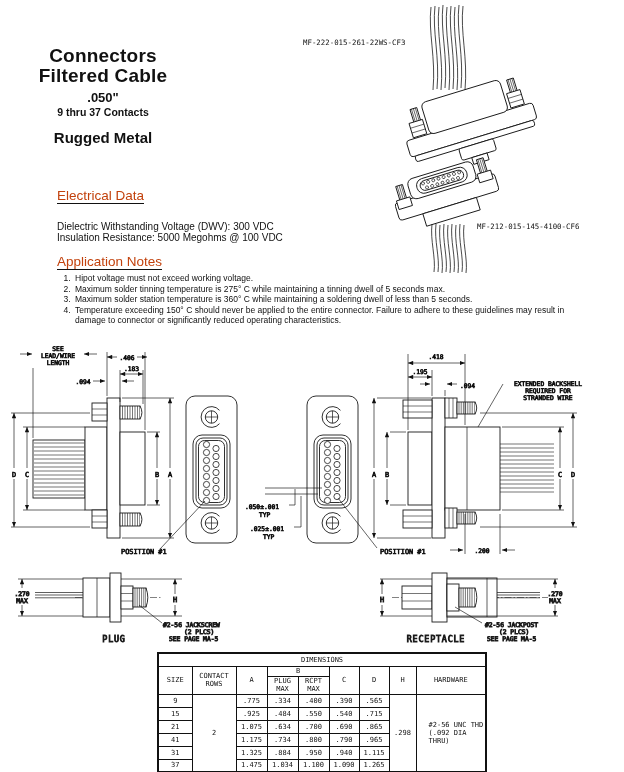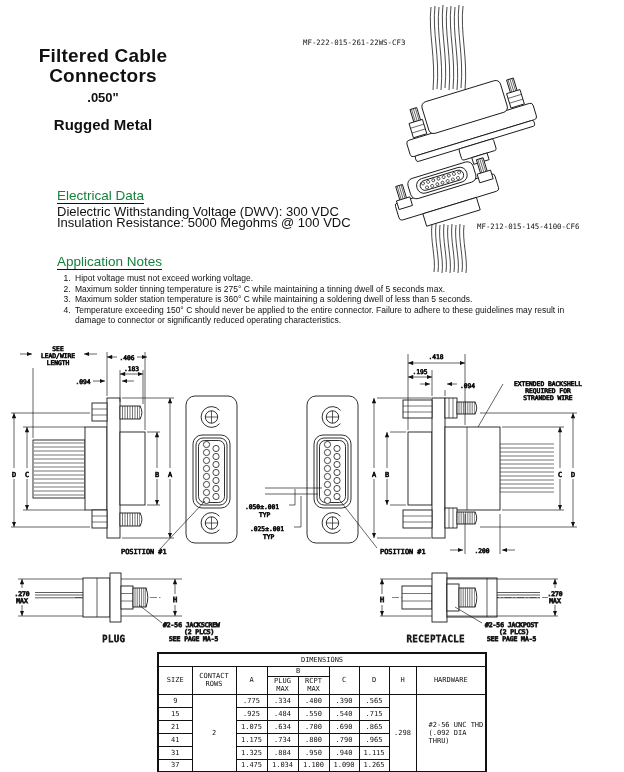--- a/index.html
+++ b/index.html
@@ -13,23 +13,23 @@
   
   .title-block { left:22px; top:46px; width:162px; text-align:center; }
   .title-main { font-size:19px; font-weight:bold; line-height:20px; letter-spacing:.2px; }
   .title-pitch { font-size:13px; font-weight:bold; margin-top:4px; }
   .title-range { font-size:10.5px; font-weight:bold; margin-top:1px; }
   .title-shell { font-size:15px; font-weight:bold; margin-top:11px; }
   .series-box { width:78px; height:25px; border:2px solid #111; margin:5px auto 0;
     font-size:19px; font-weight:bold; line-height:25px; letter-spacing:1px; }
 
   
-  .section-heading { font-size:13.5px; color:#15803d; display:inline-block;
+  .section-heading { font-size:13.5px; color:#c2410c; display:inline-block;
     border-bottom:1px solid #111; padding-bottom:0px; }
-  .spec-lines { margin-top:3px; font-size:13px; line-height:10.6px; }
+  .spec-lines { margin-top:18px; font-size:10px; line-height:10.6px; }
   .notes-list { margin:3px 0 0 0; padding-left:16px; font-size:8.5px; line-height:10.6px; }
   .notes-list li { padding-left:2px; margin:0; }
 
   
   .part-label { font-family:"DejaVu Sans Mono", monospace; font-size:7.4px; white-space:nowrap; }
 
   
   text { font-family:"DejaVu Sans Mono", monospace; fill:#111; }
   .f6 { font-size:6.3px; }
   .f7 { font-size:6.9px; }
@@ -48,24 +48,25 @@
   .row-h2 { height:18px; }
   .row-d { height:13px; }
 </style>
 </head>
 <body>
 
 <div class="page">
 
   <div class="abs title-block">
     <div class="title-main">
+      <div>Connectors</div>
       <div>Filtered Cable</div>
-      <div>Connectors</div>
     </div>
     <div class="title-pitch">.050"</div>
+    <div class="title-range">9 thru 37 Contacts</div>
     <div class="title-shell">Rugged Metal</div>
   </div>
 
   <div class="abs part-label" style="left:303px; top:38px;">MF-222-015-261-22WS-CF3</div>
   <div class="abs part-label" style="left:477px; top:222px;">MF-212-015-145-4100-CF6</div>
 
   <div class="abs" style="left:57px; top:186px; width:330px;">
     <span class="section-heading">Electrical Data</span>
     <div class="spec-lines">
       <div>Dielectric Withstanding Voltage (DWV):  300 VDC</div>

